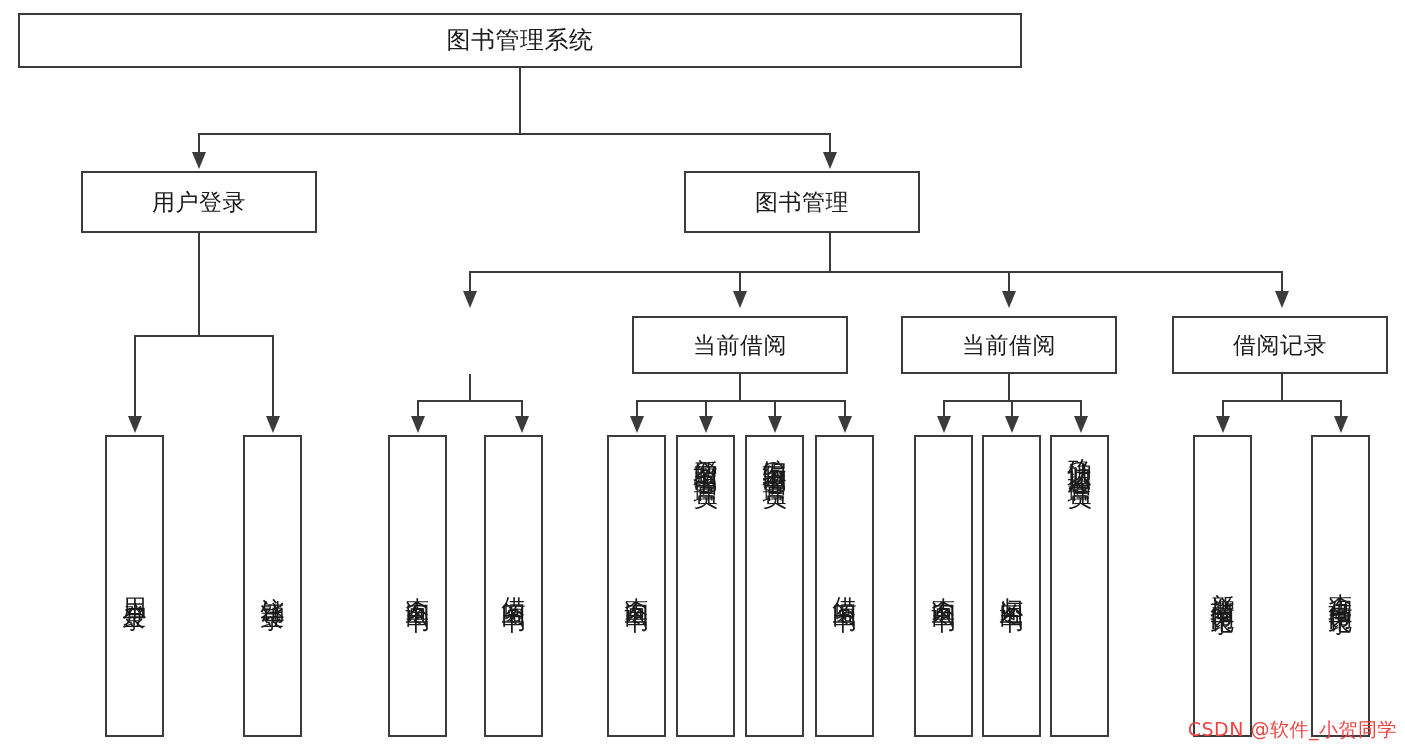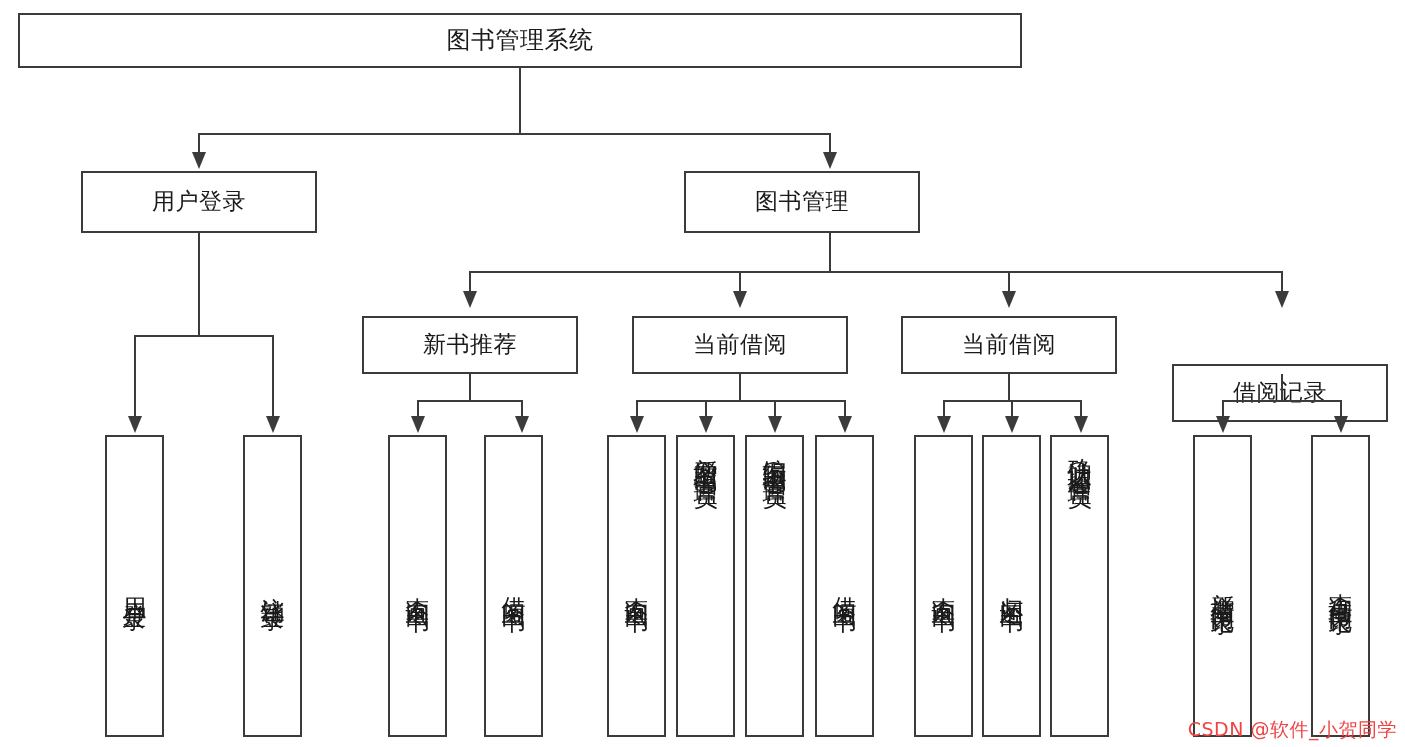--- a/index.html
+++ b/index.html
@@ -32,21 +32,20 @@
     display: block;
     text-align: center;
     line-height: 1.06;
     color: #1a1a1a;
     white-space: pre;
   }
   
   .node.horiz .label {
     font-size: 23px;
     letter-spacing: 0.5px;
-    font-family: Liberation Serif, serif;
   }
   .node.root .label {
     font-size: 24px;
   }
   
   .node.vert {
     align-items: flex-start;
     justify-content: center;
     padding-top: 2px;
   }
@@ -132,30 +131,27 @@
   <div class="hline" style="left:469px; top:271px; width:812px;"></div>
   <div class="vline" style="left:469px; top:271px; height:22px;"></div>
   <div class="arrow" style="left:463px; top:291px;"></div>
   <div class="vline" style="left:739px; top:271px; height:22px;"></div>
   <div class="arrow" style="left:733px; top:291px;"></div>
   <div class="vline" style="left:1008px; top:271px; height:22px;"></div>
   <div class="arrow" style="left:1002px; top:291px;"></div>
   <div class="vline" style="left:1281px; top:271px; height:22px;"></div>
   <div class="arrow" style="left:1275px; top:291px;"></div>
 
-  <div class="node horiz" style="left:362px; top:316px; width:216px; height:58px;">
-    <span class="label">新书推荐</span>
-  </div>
   <div class="node horiz" style="left:632px; top:316px; width:216px; height:58px;">
     <span class="label">当前借阅</span>
   </div>
   <div class="node horiz" style="left:901px; top:316px; width:216px; height:58px;">
     <span class="label">当前借阅</span>
   </div>
-  <div class="node horiz" style="left:1172px; top:316px; width:216px; height:58px;margin-top:48px;">
+  <div class="node horiz" style="left:1172px; top:316px; width:216px; height:58px;">
     <span class="label">借阅记录</span>
   </div>
 
   <div class="vline" style="left:469px; top:374px; height:26px;"></div>
   <div class="hline" style="left:417px; top:400px; width:104px;"></div>
   <div class="vline" style="left:417px; top:400px; height:18px;"></div>
   <div class="arrow" style="left:411px; top:416px;"></div>
   <div class="vline" style="left:521px; top:400px; height:18px;"></div>
   <div class="arrow" style="left:515px; top:416px;"></div>
 

